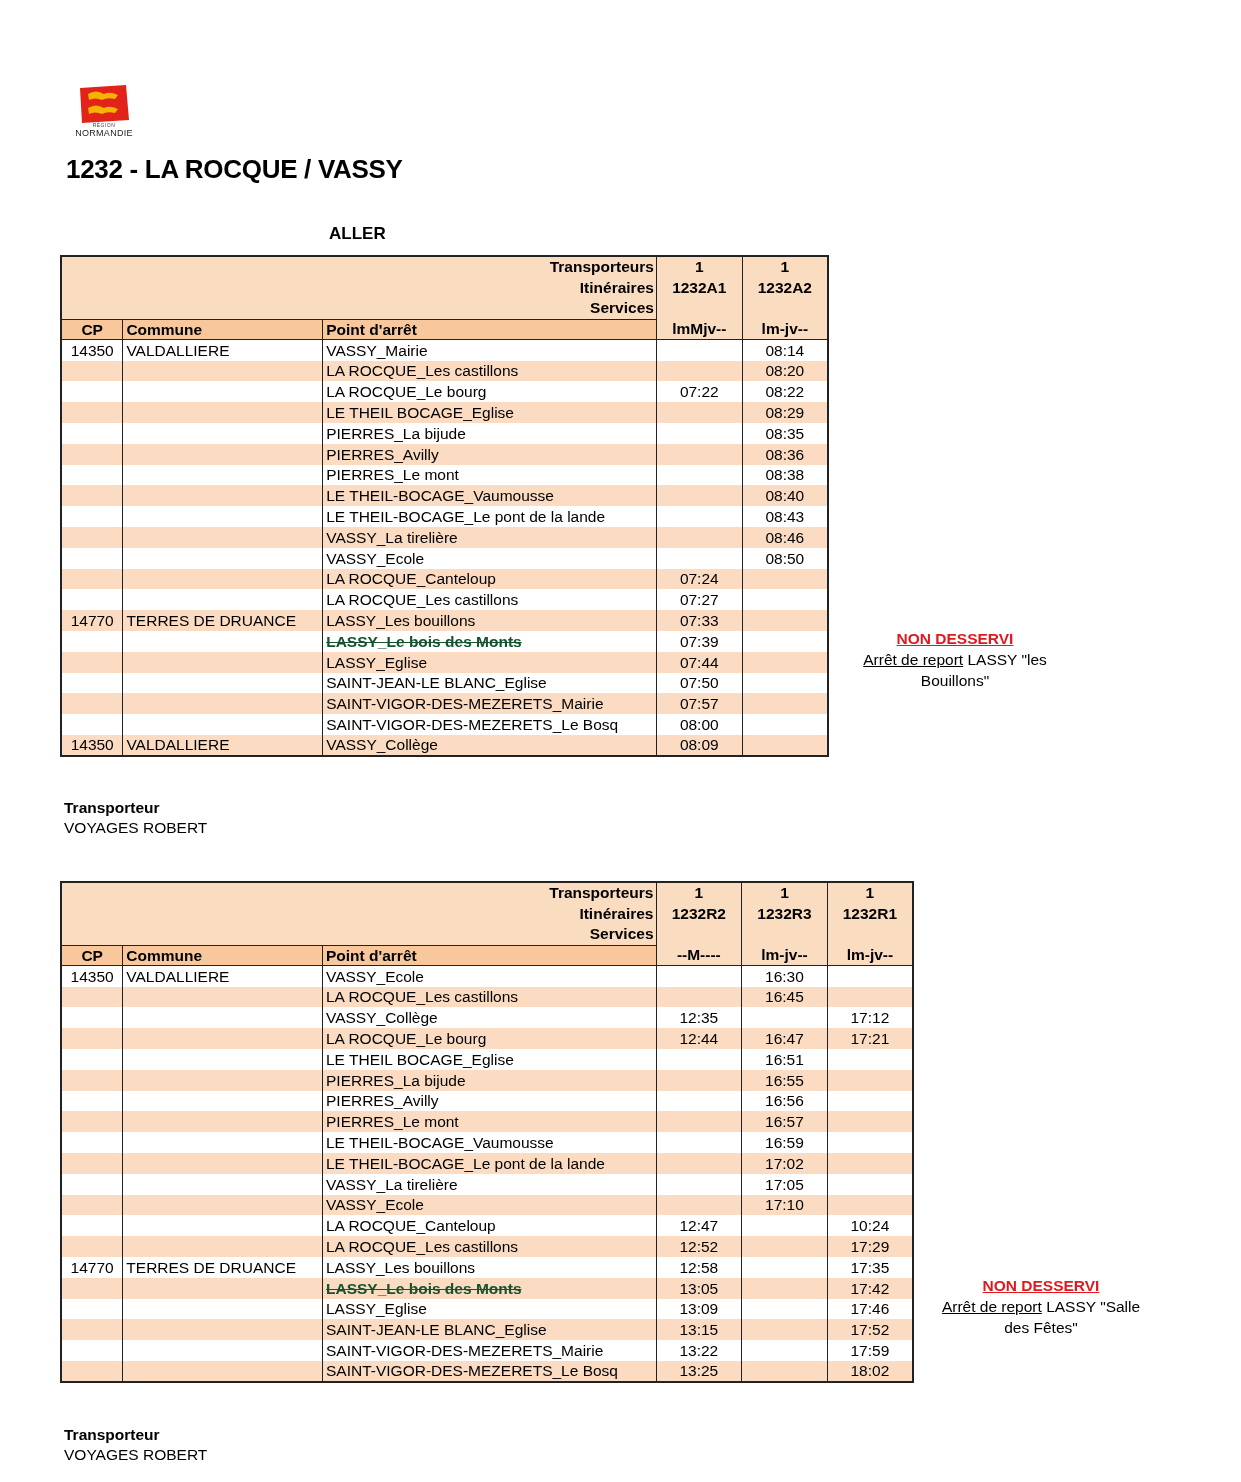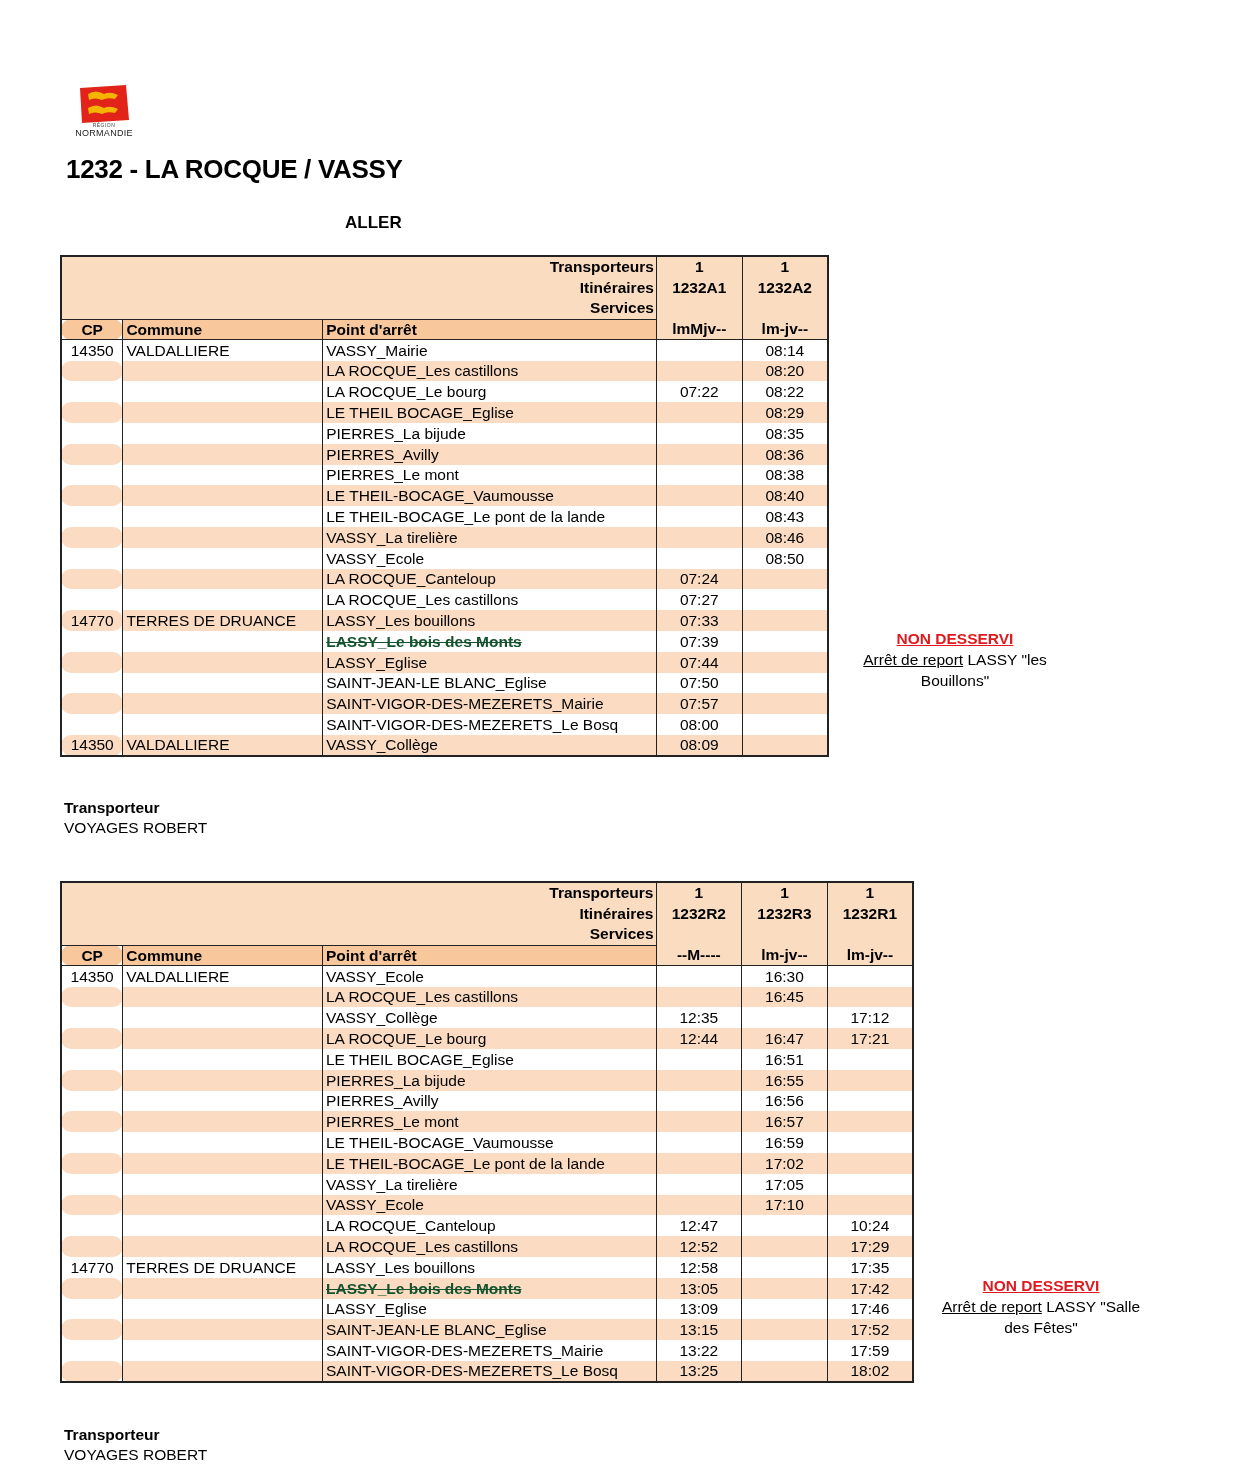--- a/index.html
+++ b/index.html
@@ -23,21 +23,21 @@
   table.tt td.vb { border-left: 1px solid #222; }
   table.tt .hdr-top td { background: #fadcc0; font-weight: bold; height: auto; line-height: 20.5px; vertical-align: top; }
   table.tt .hdr-top td.labels { text-align: right; padding-right: 2px; margin-top: 8px; }
   table.tt .hdr-top td.svc { text-align: center; }
   table.tt .hdr-cols td { font-weight: bold; line-height: 19px; }
   table.tt .hdr-cols td.dark { background: #f8c89c; border-top: 1px solid #222; }
   table.tt .hdr-cols td.cp { text-align: center; }
   table.tt tr.even td { background: #fbdcc2; }
   table.tt tr.odd td { background: #ffffff; }
   table.tt tr.first td { border-top: 1px solid #222; }
-  table.tt td.cp { text-align: center; border-radius: 10px; }
+  table.tt td.cp { text-align: center; }
   table.tt td.time { text-align: center; }
   table.tt td.struck { color: #14532d; font-weight: bold; text-decoration: line-through; }
 
   .carrier { position: absolute; left: 64px; font-size: 15.5px; line-height: 20px; margin-top: 23px; }
   .carrier .lbl { font-weight: bold; }
 
   .note { position: absolute; text-align: center; font-size: 15.5px; line-height: 20.8px; }
   .note .nd { color: #e0191e; font-weight: bold; text-decoration: underline; text-align: center; }
   .note .ar { font-weight: normal; text-decoration: underline; margin-top: 16px; }
 </style>
@@ -49,21 +49,21 @@
     <path d="M12 4 L58 1 L61 36 L14 39 Z" fill="#e2231a"></path>
     <path d="M20 10 q8 -5 16 0 q6 -3 14 1 l-3 4 q-8 -2 -13 1 q-7 -3 -13 0 z" fill="#f5b400"></path>
     <path d="M20 24 q8 -5 16 0 q6 -3 14 1 l-3 4 q-8 -2 -13 1 q-7 -3 -13 0 z" fill="#f5b400"></path>
   </svg>
   <div class="logo-region">RÉGION</div>
   <div class="logo-name">NORMANDIE</div>
 </div>
 
 <div class="title">1232 - LA ROCQUE / VASSY</div>
 
-<div class="section-title" style="left:329px; top:213px;margin-left:16px;">ALLER</div>
+<div class="section-title" style="left:329px; top:224px;">ALLER</div>
 
 <table class="tt" id="tbl-aller" style="left:60px; top:255px; width:769px;">
   <colgroup>
       <col style="width:62px">
       <col style="width:200px">
       <col style="width:334px">
       <col style="width:86px">
       <col style="width:86px">
     </colgroup>
   <tbody>

